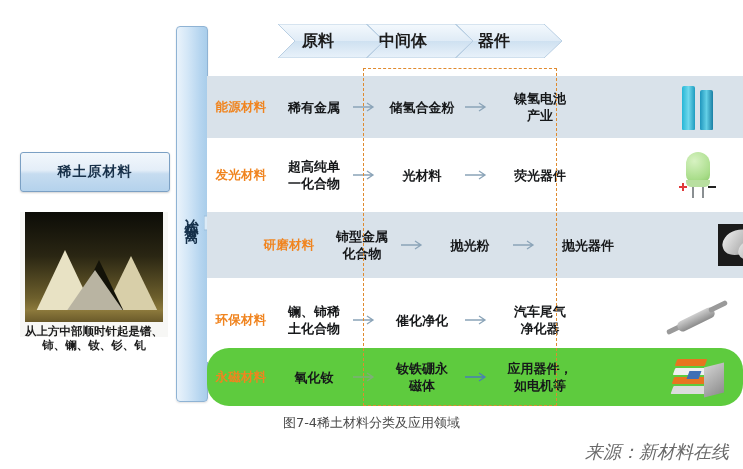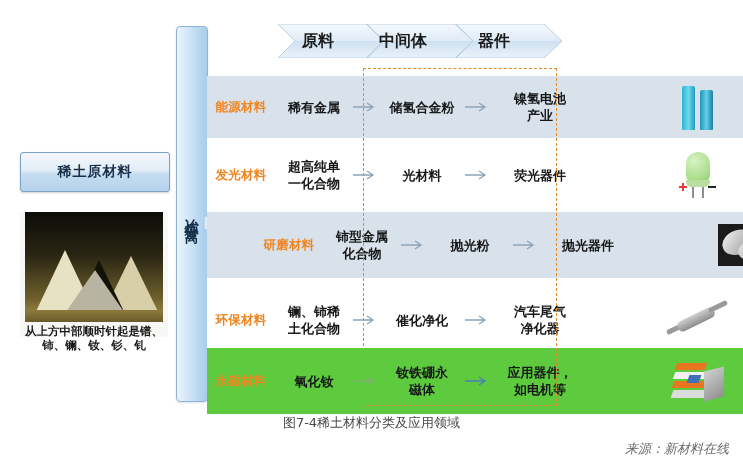--- a/index.html
+++ b/index.html
@@ -78,21 +78,21 @@
   .chev3{left:456px;top:24px;width:106px;}
   .chev3 span{margin-left:22px;}
 
   
   .grid{position:absolute;left:207px;top:76px;width:536px;height:328px;}
   .row{position:absolute;left:0;width:536px;display:flex;align-items:center;}
   .row.r0{top:0px;height:62px;background:#d9e2ea;}
   .row.r1{top:62px;height:74px;background:#ffffff;}
   .row.r2{top:136px;height:66px;background:#d9e2ea;padding-left:48px;}
   .row.r3{top:202px;height:84px;background:#ffffff;}
-  .row.r4{top:272px;height:66px;background:#5ecb3e;}
+  .row.r4{top:272px;height:58px;background:#5ecb3e;border-radius:22px;}
 
   .cat{
     width:68px;flex:0 0 68px;text-align:center;
     font-size:12.5px;font-weight:bold;color:#f0841f;
     letter-spacing:.3px;
   }
   .cell{
     flex:0 0 auto;text-align:center;
     font-size:13px;font-weight:bold;color:#16181a;line-height:17px;
   }
@@ -151,21 +151,21 @@
     pointer-events:none;
   }
 
   
   .fig-cap{
     position:absolute;left:0;top:414px;width:743px;text-align:center;
     font-size:13px;color:#4a4a4a;
   }
   .source{
     position:absolute;right:14px;top:440px;
-    font-size:13px;color:#6a6a6a;font-style:italic;
+    font-size:18px;color:#6a6a6a;font-style:italic;
   }
 </style>
 </head>
 <body>
 
 <div class="stage">
 
   <div class="raw-box">
     <span class="raw-box-label">稀土原材料</span>
   </div>

